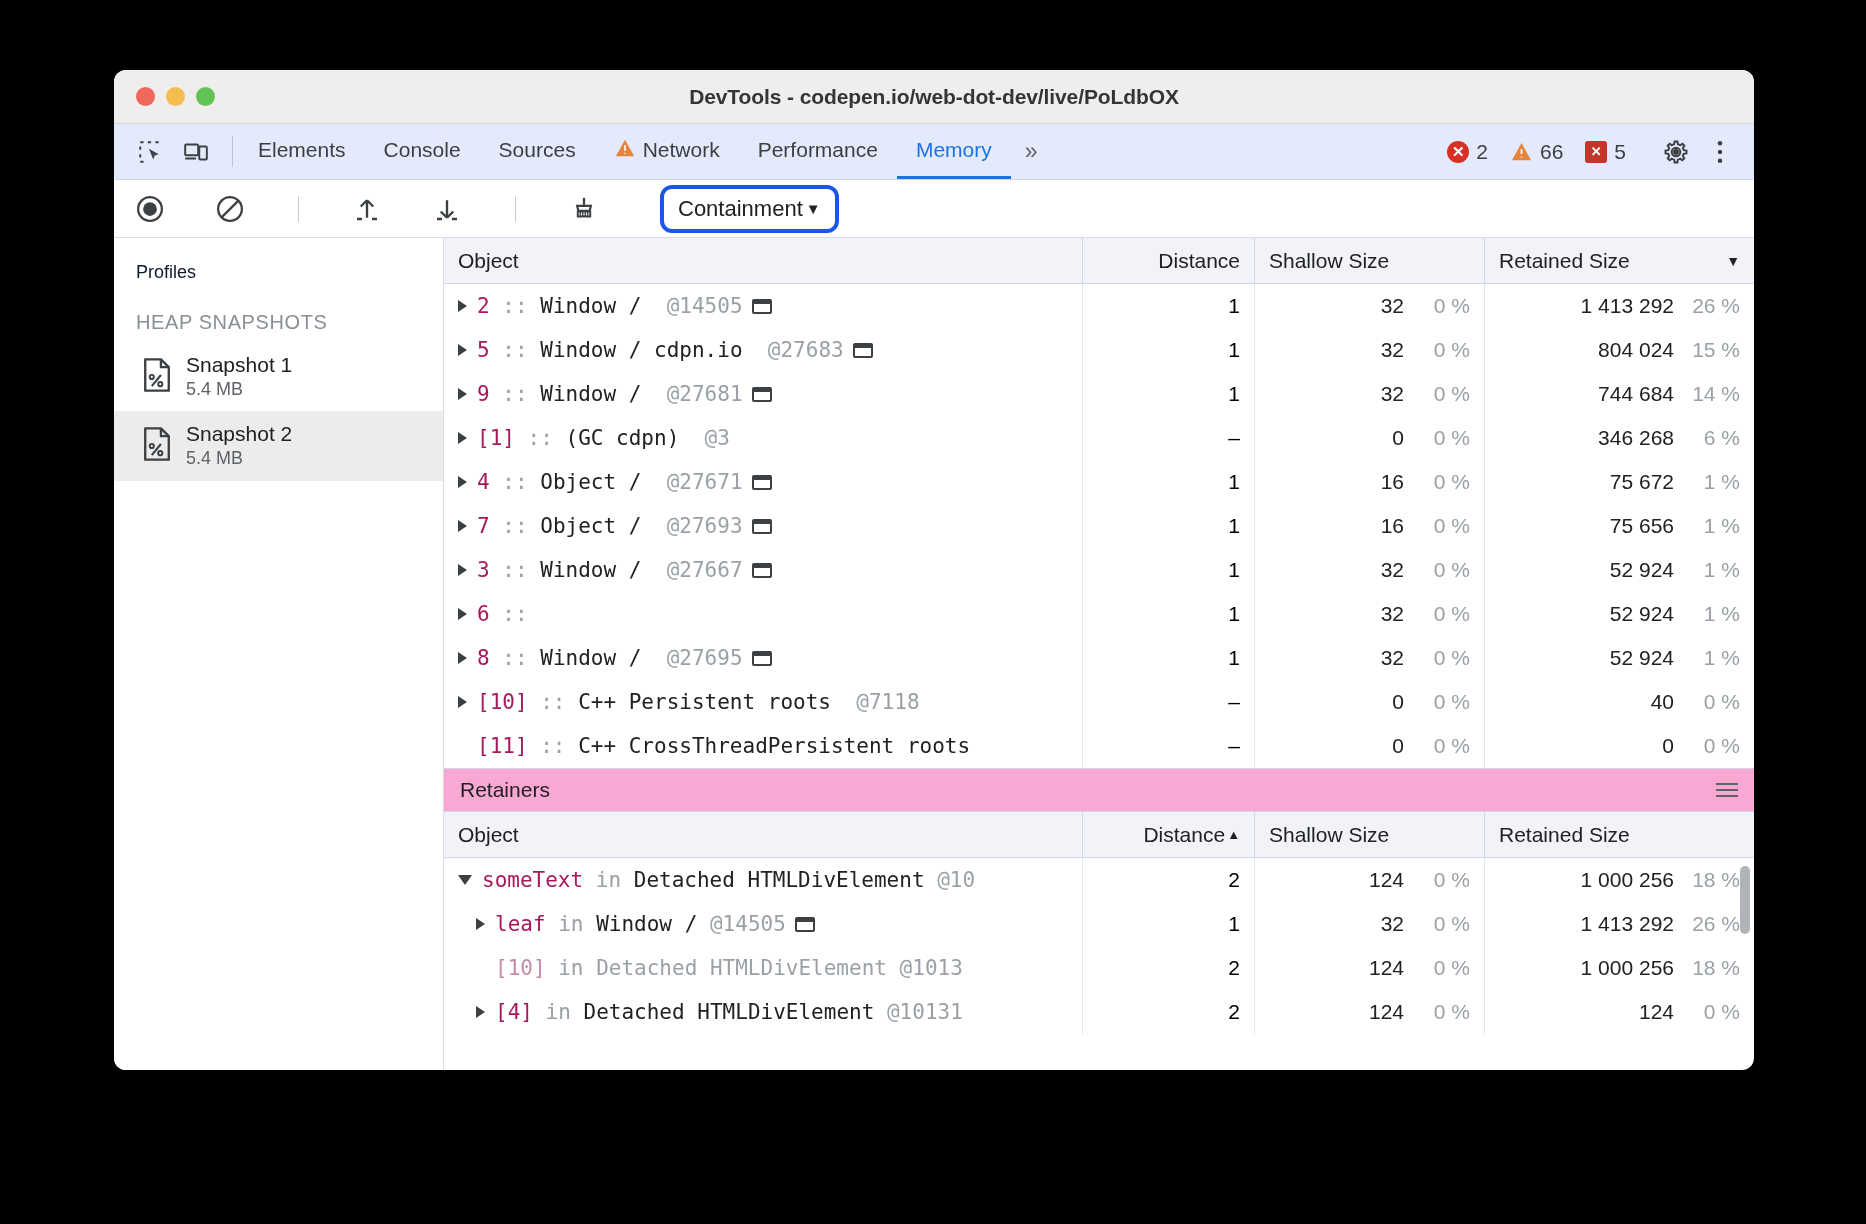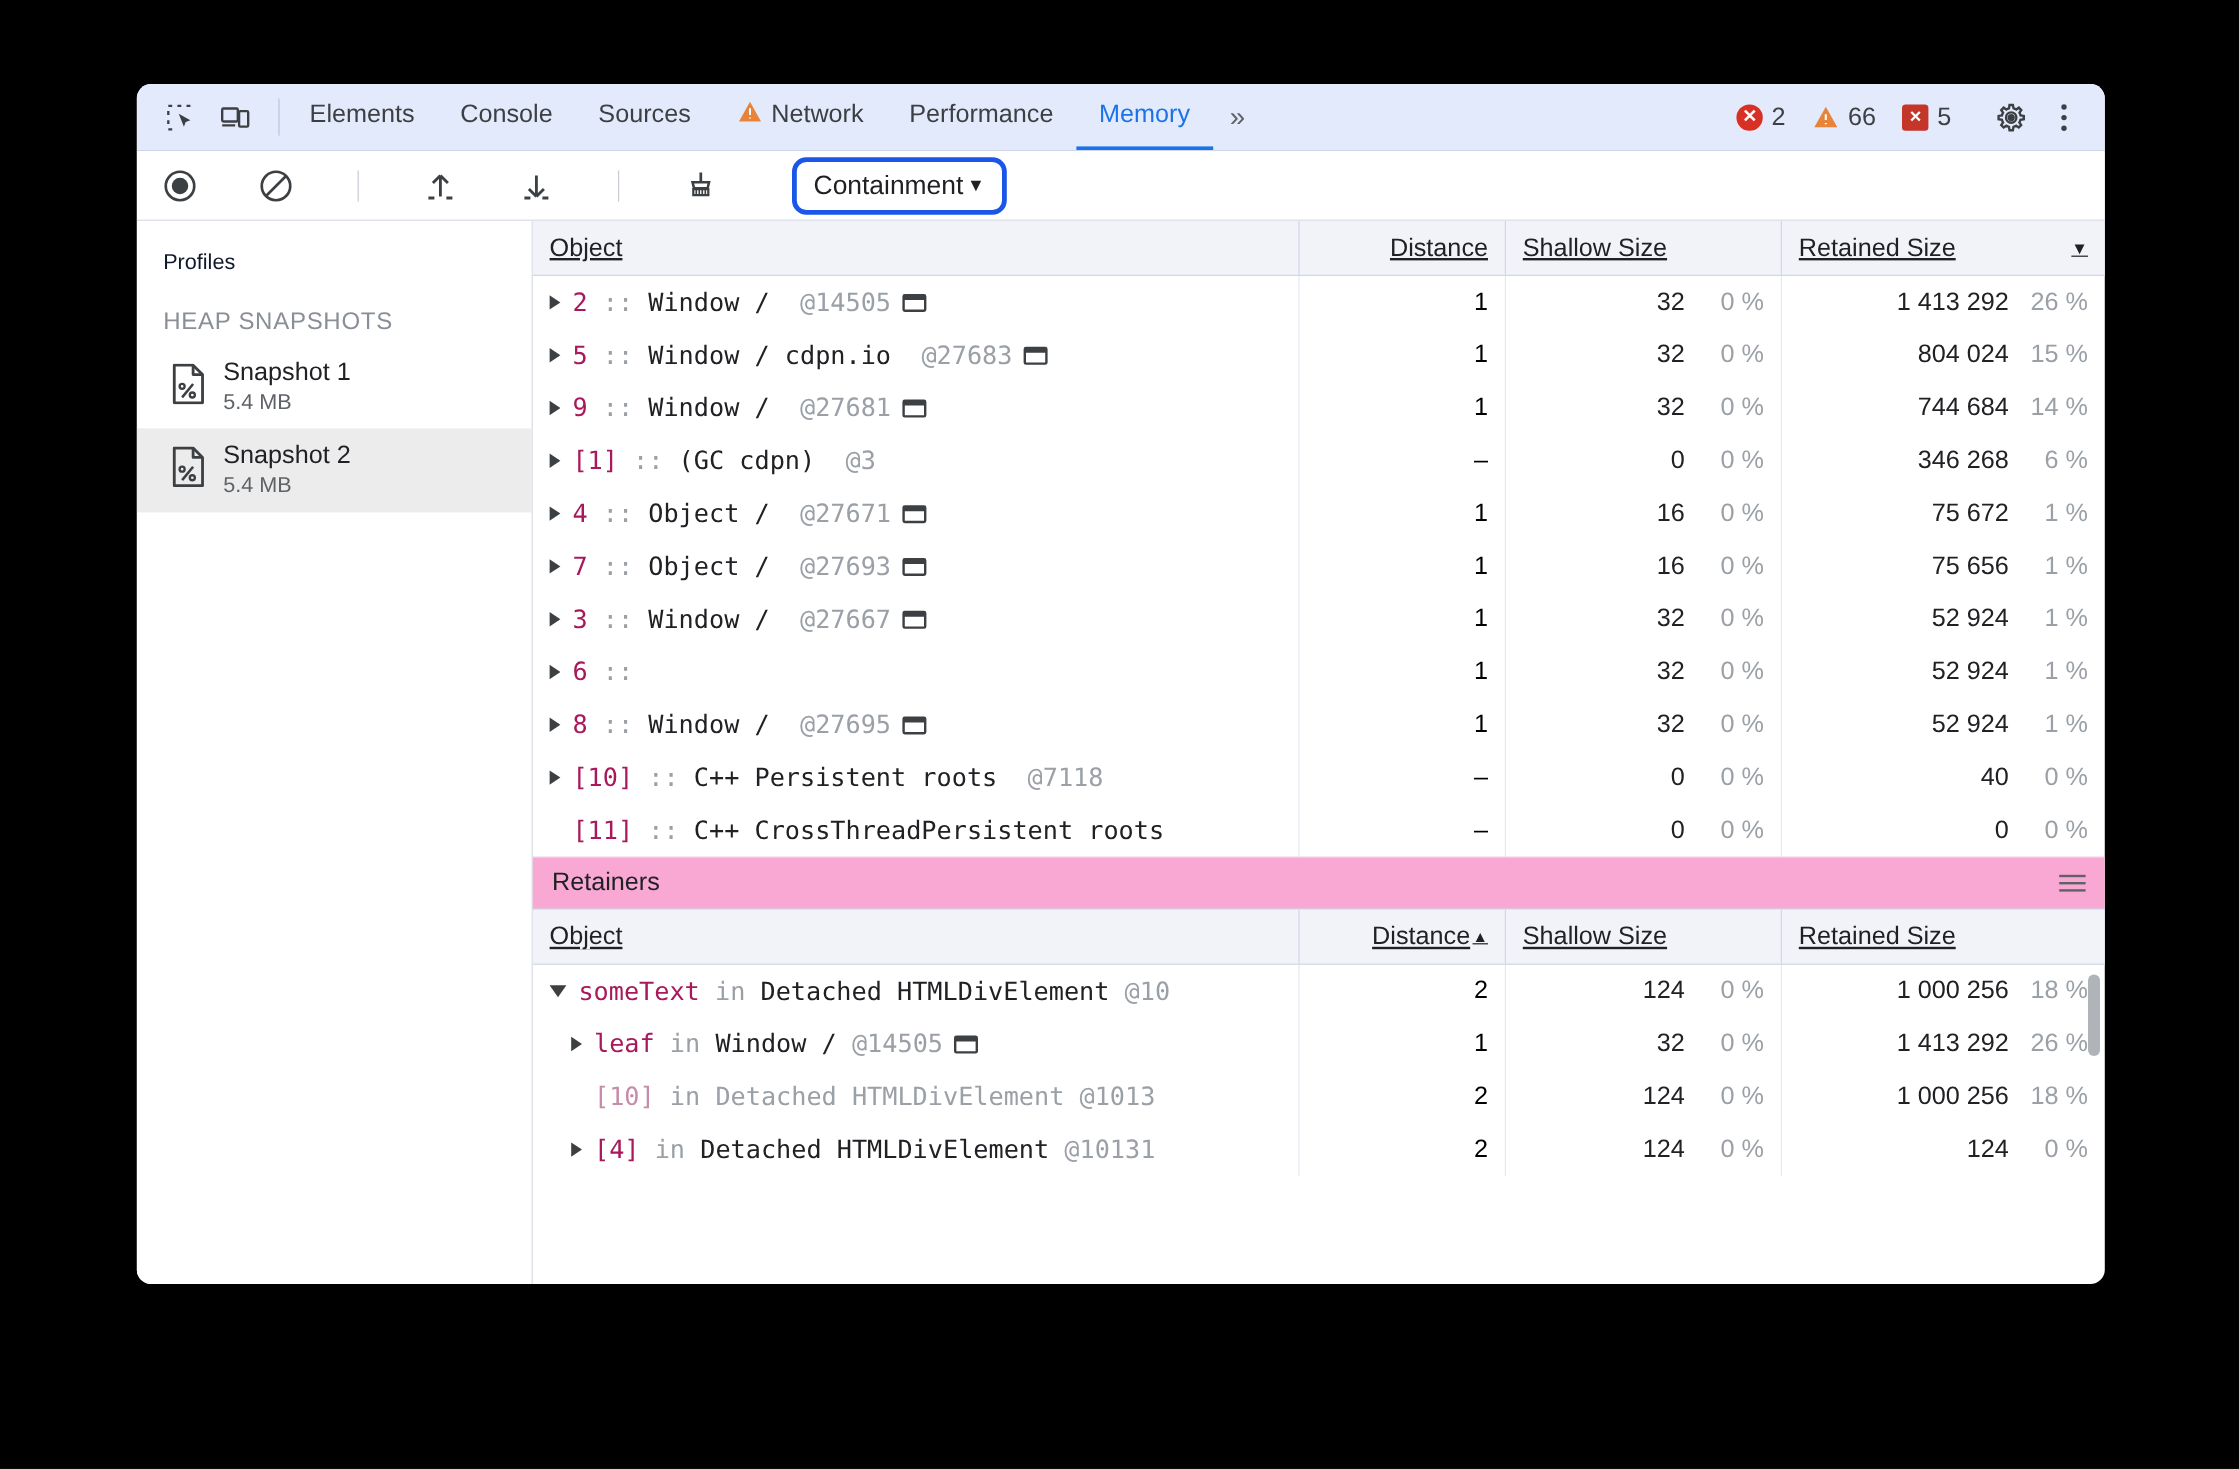--- a/index.html
+++ b/index.html
@@ -122,21 +122,21 @@
   .snap-text .name { font-size: 21px; color: #202124; line-height: 1.18; }
   .snap-text .size { font-size: 18px; color: #5f6368; line-height: 1.25; }
   
   .panes { flex: 1; display: flex; flex-direction: column; min-width: 0; }
   .grid-header {
     display: flex; background: #f1f3f9;
     border-bottom: 1px solid #d0d7e6;
     height: 46px; align-items: center;
     font-size: 21px; color: #202124;
   }
-  .gh-cell { padding: 10px 14px; height: 100%; display: flex; align-items: center; border-left: 1px solid #d0d7e6; text-decoration: underline; }
+  .gh-cell { padding: 10px 14px; height: 100%; display: flex; align-items: center; border-left: 1px solid #d0d7e6; }
   .gh-cell:first-child { border-left: none; }
   .c-object { flex: 1; min-width: 0; }
   .c-distance { width: 172px; flex: 0 0 172px; justify-content: flex-end; margin-left: 32px; }
   .c-shallow  { width: 230px; flex: 0 0 230px; }
   .c-retained { width: 270px; flex: 0 0 270px; }
   .sort-caret { margin-left: auto; padding-left: 12px; font-size: 14px; }
   .sort-up { font-size: 13px; margin-left: 2px; }
 
   .grid-rows { overflow: hidden; }
   .row {
@@ -189,20 +189,28 @@
   .scrollbar-thumb {
     position: absolute; right: 2px; top: 6px; width: 10px; height: 68px;
     background: #b0b3b8; border-radius: 6px;
   }
 </style>
 </head>
 <body>
 
 <div class="window">
 
+  <div class="titlebar">
+    <div class="traffic">
+      <div class="dot red"></div>
+      <div class="dot yellow"></div>
+      <div class="dot green"></div>
+    </div>
+    <div class="win-title">DevTools - codepen.io/web-dot-dev/live/PoLdbOX</div>
+  </div>
 
   <div class="tabstrip">
     <div class="tool-icons">
       <div class="ticon">
         <svg width="26" height="26" viewBox="0 0 24 24">
           <path d="M3 3h4M10 3h4M17 3h4M3 21h4M3 14v4M3 7v4" stroke="#3c4043" stroke-width="1.8" stroke-dasharray="3 2" fill="none"></path>
           <path d="M11 9l9 5-3.6 1.3L15 19z" fill="#3c4043"></path>
         </svg>
       </div>
       <div class="ticon">

